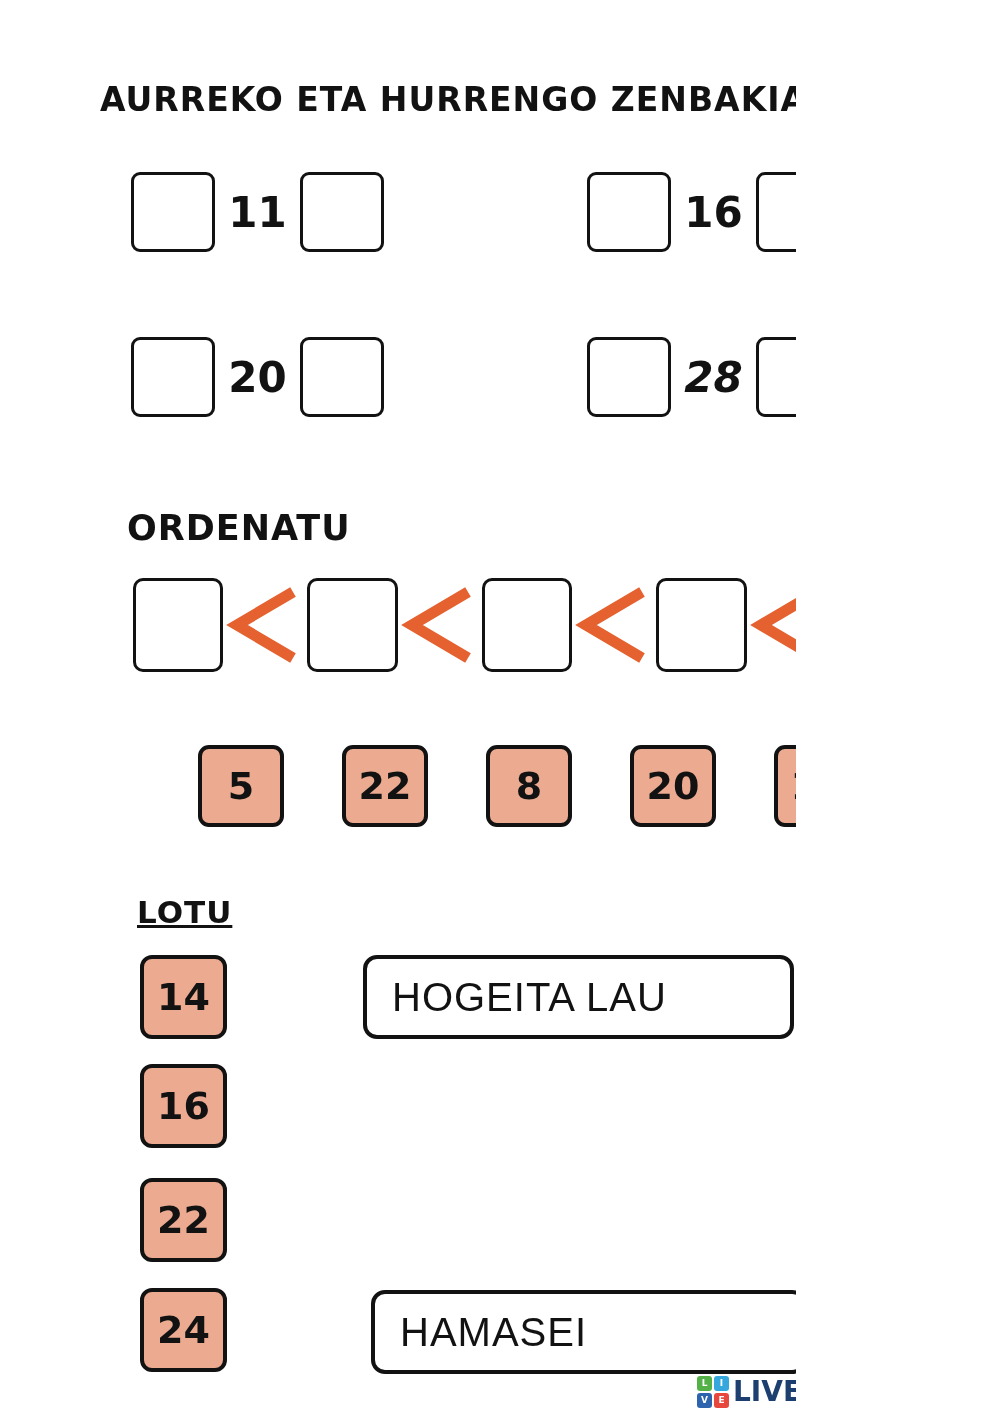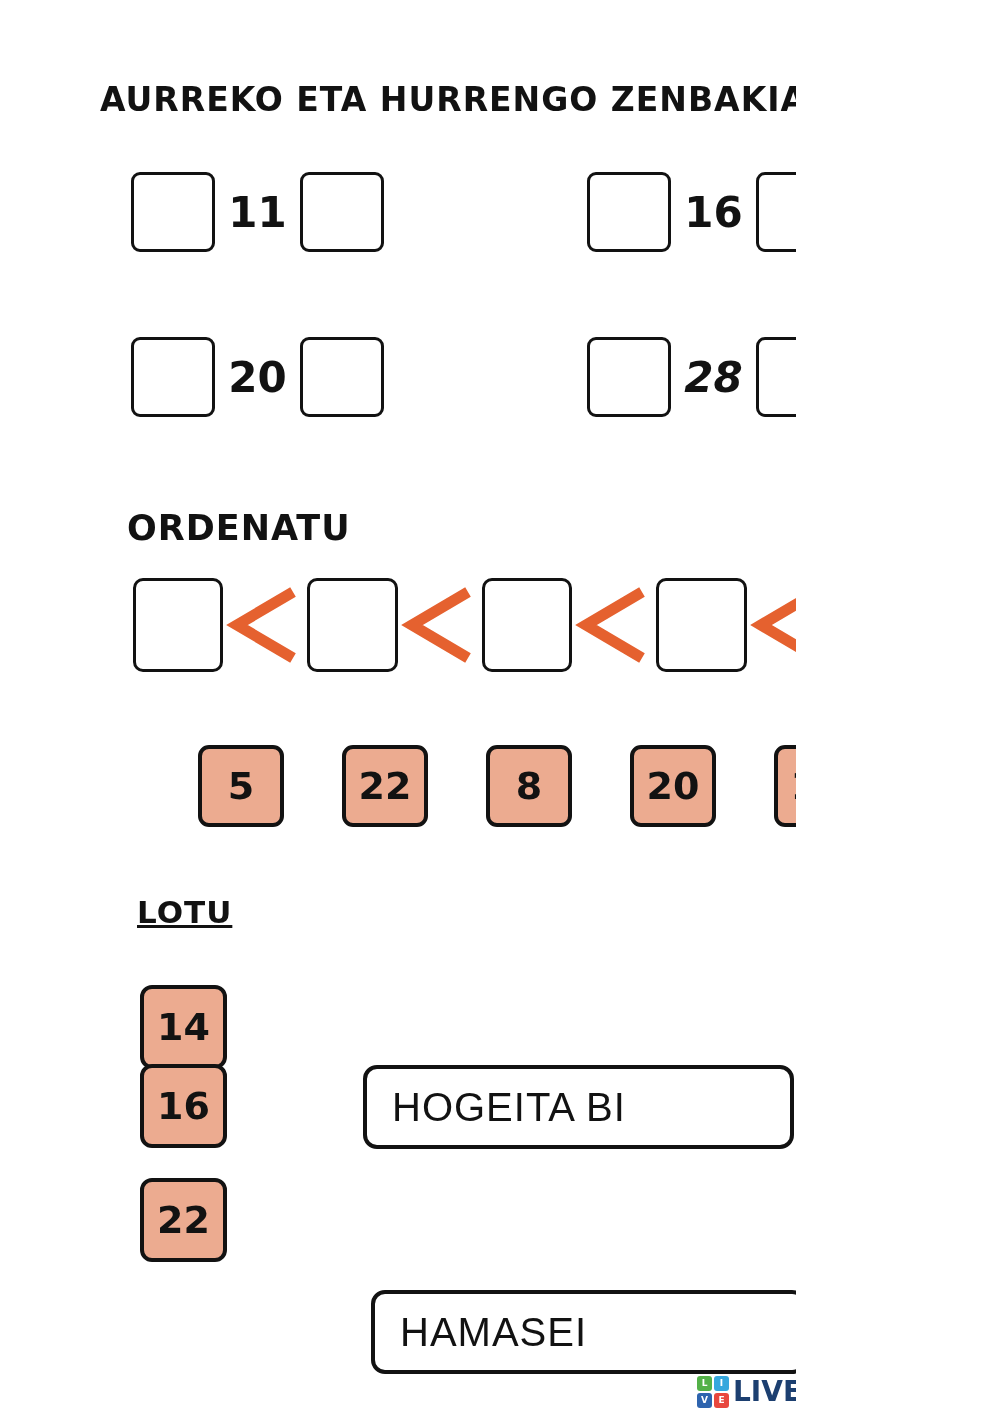--- a/index.html
+++ b/index.html
@@ -34,21 +34,21 @@
         font-size:38px;font-weight:bold;color:var(--ink);}
 
   
   .match-tile{position:absolute;left:140px;width:79px;height:76px;border:4px solid #121212;
               border-radius:12px;background:var(--salmon);display:flex;align-items:center;
               justify-content:center;font-size:38px;font-weight:bold;color:var(--ink);}
   .word-box{position:absolute;height:76px;border:4px solid #121212;border-radius:14px;
             background:#fff;display:flex;align-items:center;padding-left:25px;
             font-family:"Liberation Sans",sans-serif;font-size:40px;font-weight:400;
             letter-spacing:1px;color:var(--ink);white-space:nowrap;}
-  #match-tile-0{top:955px;margin-top:30px;}  #word-box-0{left:363px;top:955px;width:398px;}
+  #match-tile-0{top:955px;}  #word-box-0{left:363px;top:955px;width:398px;}
   #match-tile-1{top:1064px;} #word-box-1{left:363px;top:1065px;width:398px;}
   #match-tile-2{top:1178px;} #word-box-2{left:368px;top:1180px;width:400px;}
   #match-tile-3{top:1288px;} #word-box-3{left:371px;top:1290px;width:402px;}
 
   
   #footer-logo{position:absolute;left:697px;top:1375px;display:flex;align-items:center;}
   #logo-grid{display:grid;grid-template-columns:15px 15px;grid-template-rows:15px 15px;
              gap:2px;margin-right:4px;}
   .logo-sq{border-radius:3px;display:flex;align-items:center;justify-content:center;
            color:#fff;font-size:9px;font-weight:bold;line-height:1;}
@@ -110,26 +110,27 @@
     <div class="tile">5</div>
     <div class="tile">22</div>
     <div class="tile">8</div>
     <div class="tile">20</div>
     <div class="tile">18</div>
   </div>
 
   <div id="title-match" class="heading">LOTU</div>
 
   <div id="match-tile-0" class="match-tile">14</div>
+  <div id="word-box-0" class="word-box">HOGEITA LAU</div>
 
   <div id="match-tile-1" class="match-tile">16</div>
-  <div id="word-box-1" class="word-box">HOGEITA BI</div>
 
   <div id="match-tile-2" class="match-tile">22</div>
 
+  <div id="match-tile-3" class="match-tile">24</div>
   <div id="word-box-3" class="word-box">HAMASEI</div>
 
   <div id="footer-logo">
     <div id="logo-grid">
       <div class="logo-sq sq-0">L</div>
       <div class="logo-sq sq-1">I</div>
       <div class="logo-sq sq-2">V</div>
       <div class="logo-sq sq-3">E</div>
     </div>
     <div id="brand-text">LIVEWORKSHEETS</div>

